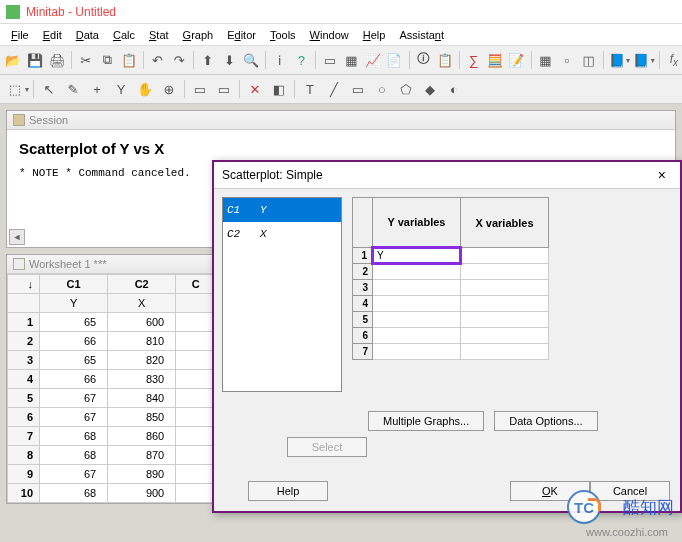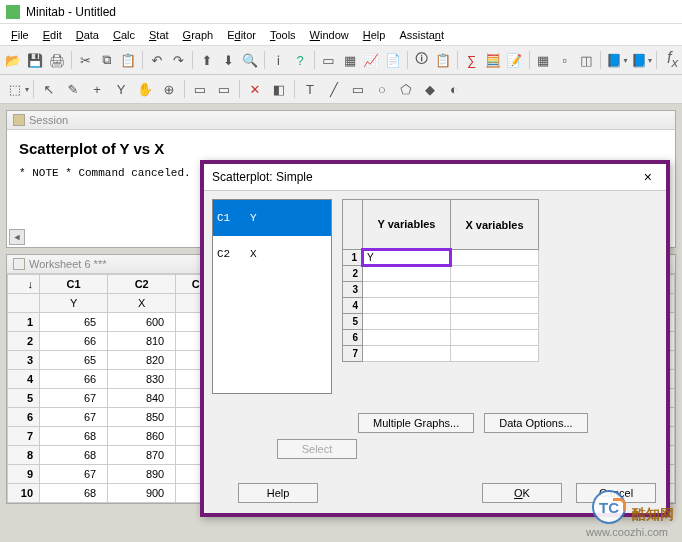--- a/index.html
+++ b/index.html
@@ -1,30 +1,30 @@
 <!DOCTYPE html>
 <html><head>
 <meta charset="utf-8">
 <style>
   * { box-sizing: border-box; margin: 0; padding: 0; }
   body { font-family: "Segoe UI", Tahoma, sans-serif; font-size: 11px; background: #f0f0f0; width: 682px; height: 542px; overflow: hidden; position: relative; }
   
   .titlebar { background: #fff; height: 24px; display: flex; align-items: center; padding: 0 6px; border-bottom: 1px solid #ddd; }
   .titlebar-icon { width: 14px; height: 14px; background: #5cb85c; margin-right: 6px; }
-  .titlebar-text { color: #000000; font-size: 12px; }
+  .titlebar-text { color: #ef4444; font-size: 12px; }
   
   .menubar { background: #fff; height: 22px; display: flex; align-items: center; padding: 0 4px; border-bottom: 1px solid #ddd; }
   .menu-item { padding: 2px 7px; cursor: pointer; }
   .menu-item u { text-decoration: underline; }
   
   .toolbar { background: #f0f0f0; border-bottom: 1px solid #ccc; padding: 3px 4px; display: flex; align-items: center; gap: 2px; }
   .tool-btn { width: 22px; height: 22px; border: 1px solid transparent; display: flex; align-items: center; justify-content: center; font-size: 13px; color: #555; cursor: pointer; }
   .tool-sep { width: 1px; height: 18px; background: #ccc; margin: 0 2px; }
   .tool-dd { font-size: 8px; color: #666; margin-left: -3px; }
-  .fx-label { font-style: italic; font-size: 16px; margin-left: 6px; color: #666; }
+  .fx-label { font-style: italic; font-size: 12px; margin-left: 6px; color: #666; }
   
   .workspace { background: #d8d8d0; padding: 6px; position: relative; height: calc(100% - 94px); }
   
   .panel { background: #fff; border: 1px solid #aaa; margin-bottom: 6px; }
   .panel-title { background: linear-gradient(#f5f5f5, #e9e9e9); border-bottom: 1px solid #ccc; padding: 3px 6px; color: #888; display: flex; align-items: center; gap: 4px; }
   .panel-title-icon { width: 12px; height: 12px; background: #d8c898; border: 1px solid #aa9; }
   .panel-body { padding: 10px 12px; }
   .session-heading { font-size: 15px; font-weight: bold; margin-bottom: 10px; }
   .session-note { font-family: "Courier New", monospace; font-size: 11px; }
   
@@ -33,46 +33,46 @@
   .worksheet { background: #fff; border: 1px solid #aaa; }
   .ws-title { background: linear-gradient(#f5f5f5, #e9e9e9); border-bottom: 1px solid #ccc; padding: 3px 6px; color: #888; display: flex; align-items: center; gap: 4px; }
   .ws-grid { font-size: 11px; }
   .ws-grid table { border-collapse: collapse; width: 100%; }
   .ws-grid th, .ws-grid td { border: 1px solid #ccc; padding: 2px 6px; text-align: center; height: 19px; }
   .ws-grid th { background: #f5f5f5; font-weight: normal; }
   .ws-grid .rowhdr { background: #f5f5f5; width: 32px; text-align: right; font-weight: bold; }
   .ws-grid .colhdr { font-weight: bold; }
   .ws-grid td.val { text-align: right; padding-right: 11px; }
   
-  .dialog { position: absolute; background: #f0f0f0; border: 4px solid #701a75; box-shadow: 2px 2px 8px rgba(0,0,0,.3); font-size: 11px; }
+  .dialog { position: absolute; background: #f0f0f0; border: 2px solid #701a75; box-shadow: 2px 2px 8px rgba(0,0,0,.3); font-size: 11px; margin-left: 12px; }
   .dlg-title { background: #fff; padding: 5px 8px; border-bottom: 1px solid #ccc; display: flex; justify-content: space-between; align-items: center; font-size: 12px; }
   .dlg-close { font-size: 14px; cursor: pointer; padding: 0 6px; }
   .dlg-body { padding: 8px; display: flex; gap: 10px; }
   .var-list { background: #fff; border: 1px solid #888; width: 120px; height: 195px; overflow: hidden; }
-  .var-list-item { padding: 12px 4px; font-family: "Courier New", monospace; white-space: pre; }
+  .var-list-item { padding: 6px 4px; font-family: "Courier New", monospace; white-space: pre; font-style: italic; }
   .var-list-item.selected { background: #0078d7; color: #fff; }
   
   .var-grid-wrap { margin-top: 0; }
   .var-grid { border-collapse: collapse; background: #fff; font-size: 11px; }
   .var-grid th { background: #f0f0f0; border: 1px solid #999; padding: 18px 4px; font-weight: bold; }
   .var-grid td { border: 1px solid #ccc; width: 88px; height: 16px; padding: 0 3px; font-size: 10px; }
   .var-grid .vrowhdr { background: #f0f0f0; border: 1px solid #999; width: 20px; text-align: right; font-weight: bold; padding-right: 4px; }
   .highlight-cell { border: 3px solid #8a2be2 !important; }
   
   .dlg-bottom { padding: 6px 10px 10px; }
   .dlg-btn { background: #f5f5f5; border: 1px solid #999; padding: 3px 14px; font-size: 11px; cursor: pointer; min-width: 80px; text-align: center; }
   .dlg-btn:disabled { color: #aaa; }
   .btn-row { display: flex; gap: 10px; justify-content: flex-start; margin: 5px 0 5px 144px; }
   .btn-row2 { display: flex; gap: 60px; margin-top: 24px; }
   .select-wrap { margin: 6px 0 0 24px; padding-left: 39px; }
   
-  .watermark { position: absolute; right: 8px; bottom: 18px; display: flex; align-items: flex-end; gap: 6px; opacity: .9; }
+  .watermark { position: absolute; right: 8px; bottom: 18px; display: flex; align-items: center; gap: 22px; opacity: .9; }
   .watermark-logo { width: 34px; height: 34px; border-radius: 50%; border: 2px solid #3a7bbf; display: flex; align-items: center; justify-content: center; font-weight: bold; color: #3a7bbf; font-size: 15px; background: #fff; position: relative; }
   .watermark-logo::after { content: ""; position: absolute; right: -2px; top: 6px; width: 10px; height: 10px; border: 3px solid #f08030; border-left: none; border-bottom: none; border-radius: 0 50% 0 0; }
-  .watermark-text { font-size: 14px; color: #a16207; font-weight: bold; }
+  .watermark-text { font-size: 17px; color: #1d4ed8; }
   .watermark-url { position: absolute; right: 14px; bottom: 4px; font-size: 11px; color: #888; }
 </style>
 </head>
 <body>
 
 <div class="titlebar">
   <div class="titlebar-icon"></div>
   <span class="titlebar-text"><span>Minitab</span> - <span>Untitled</span></span>
 </div>
 
@@ -169,21 +169,21 @@
     <div class="panel-body">
       <div class="session-heading">Scatterplot of Y vs X</div>
       <div class="session-note">* NOTE * Command canceled.</div>
     </div>
     <div class="scroll-btn" style="left:2px; bottom:2px;">◄</div>
   </div>
 
   <div class="worksheet">
     <div class="ws-title">
       <div class="panel-title-icon" style="background:#eee"></div>
-      <span>Worksheet 6 ***</span>
+      <span>Worksheet 1 ***</span>
     </div>
     <div class="ws-grid">
       <table>
         <tbody>
             <tr>
           <th class="rowhdr">↓</th>
           <th class="colhdr" style="width:68px">C1</th>
           <th class="colhdr" style="width:68px">C2</th>
           <th class="colhdr" style="width:40px">C</th>
           <th class="colhdr" style="width:420px"></th>
@@ -348,21 +348,21 @@
     <div class="dlg-bottom">
       <div class="btn-row">
         <button class="dlg-btn" style="min-width:100px">Multiple Graphs...</button>
         <button class="dlg-btn" style="min-width:100px">Data Options...</button>
       </div>
       <div class="select-wrap">
         <button class="dlg-btn" disabled="">Select</button>
       </div>
       <div class="btn-row2">
         <button class="dlg-btn" style="margin-left:24px">Help</button>
-        <div style="display:flex; gap:14px; margin-left:auto">
+        <div style="display:flex; margin-left:auto">
           <button class="dlg-btn"><u>O</u>K</button>
           <button class="dlg-btn">Cancel</button>
         </div>
       </div>
     </div>
   </div>
 
 </div>
 
 <div class="watermark">

